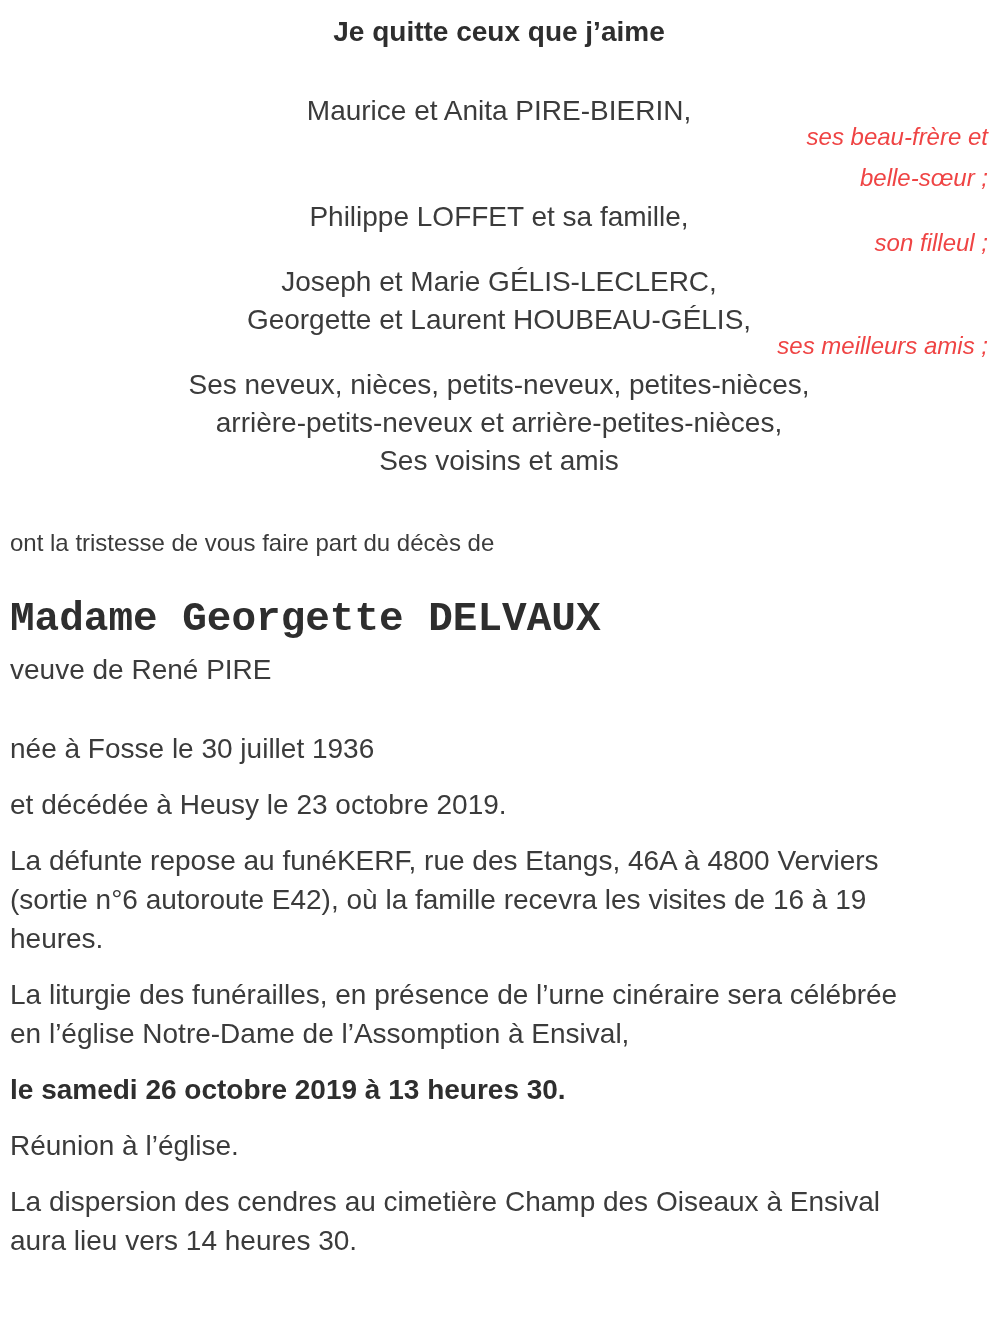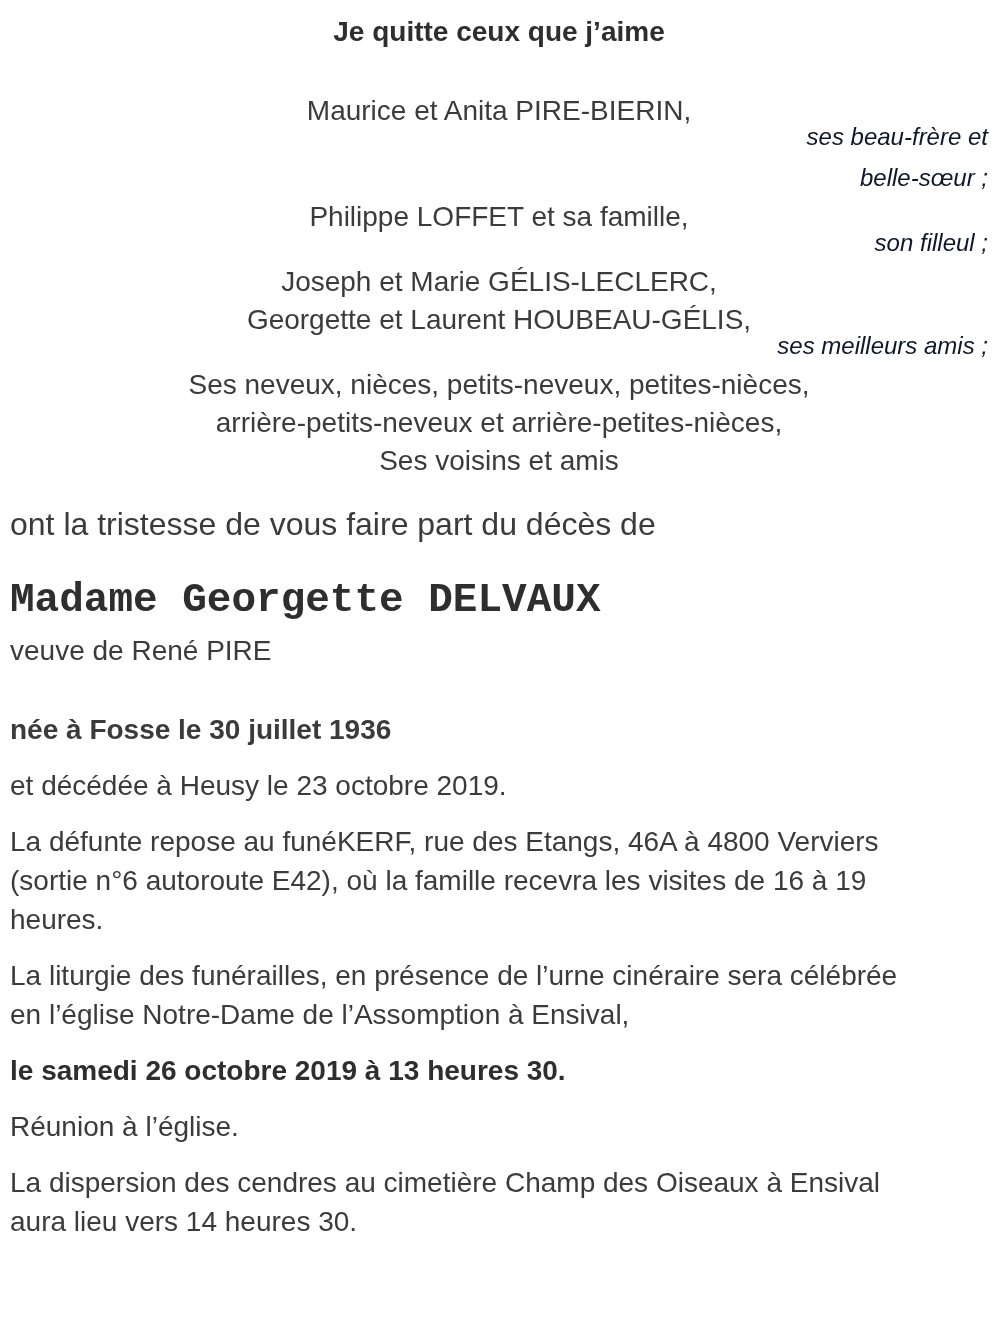--- a/index.html
+++ b/index.html
@@ -30,29 +30,29 @@
     line-height: 38px;
     white-space: nowrap;
     text-align: center;
   }
   .entry .relation {
     text-align: right;
     font-style: italic;
     font-size: 24px;
     line-height: 41px;
     margin-top: -14px;
-    color: #0f172a;
+    color: #ef4444;
   }
   .entry .relation .relation-line { white-space: nowrap; }
   .entry.no-relation { margin-bottom: 0; }
 
   
   .announcement {
-    margin: 25px 0 0;
-    font-size: 32px;
+    margin: 44px 0 0;
+    font-size: 24px;
     line-height: 38px;
   }
 
   
   .deceased-name {
     margin: 34px 0 0;
     font-size: 41px;
     font-weight: 700;
     color: #2e2e2e;
     line-height: 46px;
@@ -64,21 +64,21 @@
     font-size: 28px;
     line-height: 38px;
   }
 
   
   .details p {
     margin: 17px 0 0;
     font-size: 28px;
     line-height: 39px;
   }
-  .details p.spacing-large { margin-top: 40px; font-weight: bold; }
+  .details p.spacing-large { margin-top: 40px; }
   .details p.style-bold { font-weight: 700; color: #2e2e2e; }
   .details .detail-line { display: block; white-space: nowrap; }
 </style>
 </head>
 <body>
 
 <div class="page">
 
   <div class="epigraph">
     <p>Je quitte ceux que j’aime</p>

